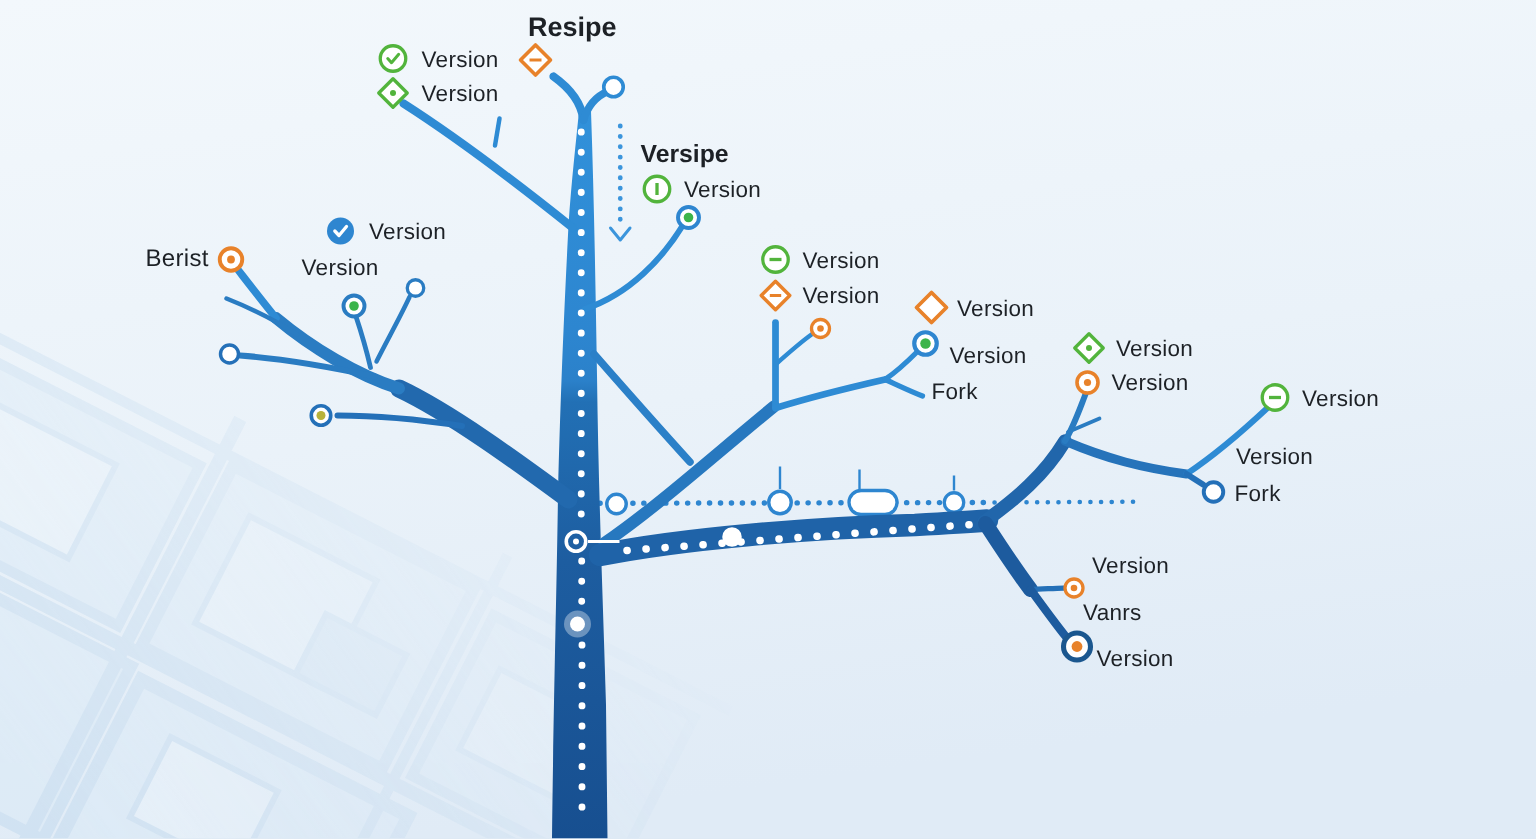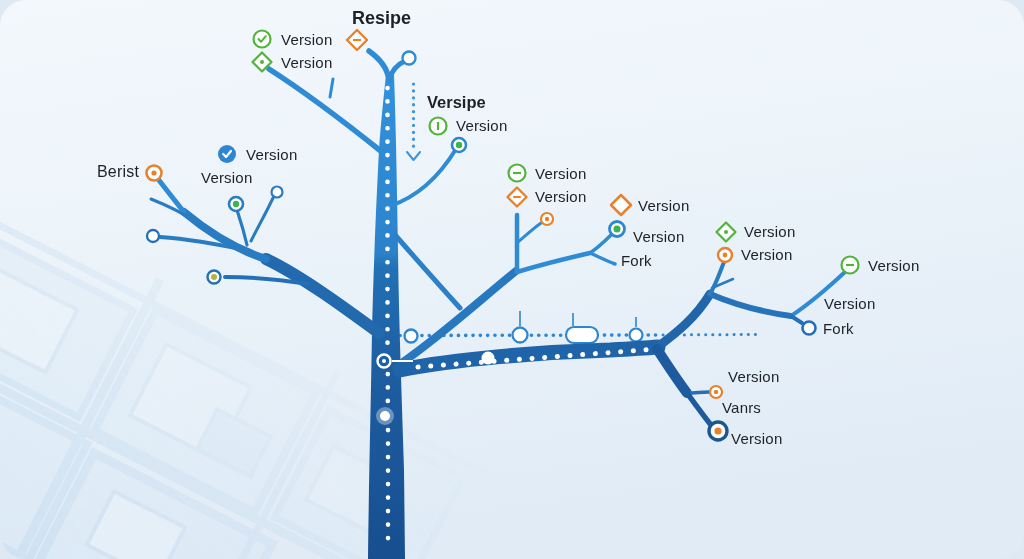--- a/index.html
+++ b/index.html
@@ -1,17 +1,17 @@
 <!DOCTYPE html>
 <html><head>
 <meta charset="utf-8">
 <style>
   html,body{margin:0;padding:0;background:#dfe9f3;}
   #stage{position:relative;width:1024px;height:559px;overflow:hidden;
-         font-family:"Liberation Sans","DejaVu Sans",sans-serif;border-radius:26px;}
+         font-family:"Liberation Sans","DejaVu Sans",sans-serif;}
   svg{position:absolute;inset:0;display:block;}
   text{fill:#1d2126;font-family:"Liberation Sans","DejaVu Sans",sans-serif;}
   .lbl{font-size:15px;font-weight:500;letter-spacing:.2px;}
   .hdr{font-size:18px;font-weight:600;}
   .sub{font-size:16.5px;font-weight:600;}
 </style>
 </head>
 <body>
 
 <div id="stage">

